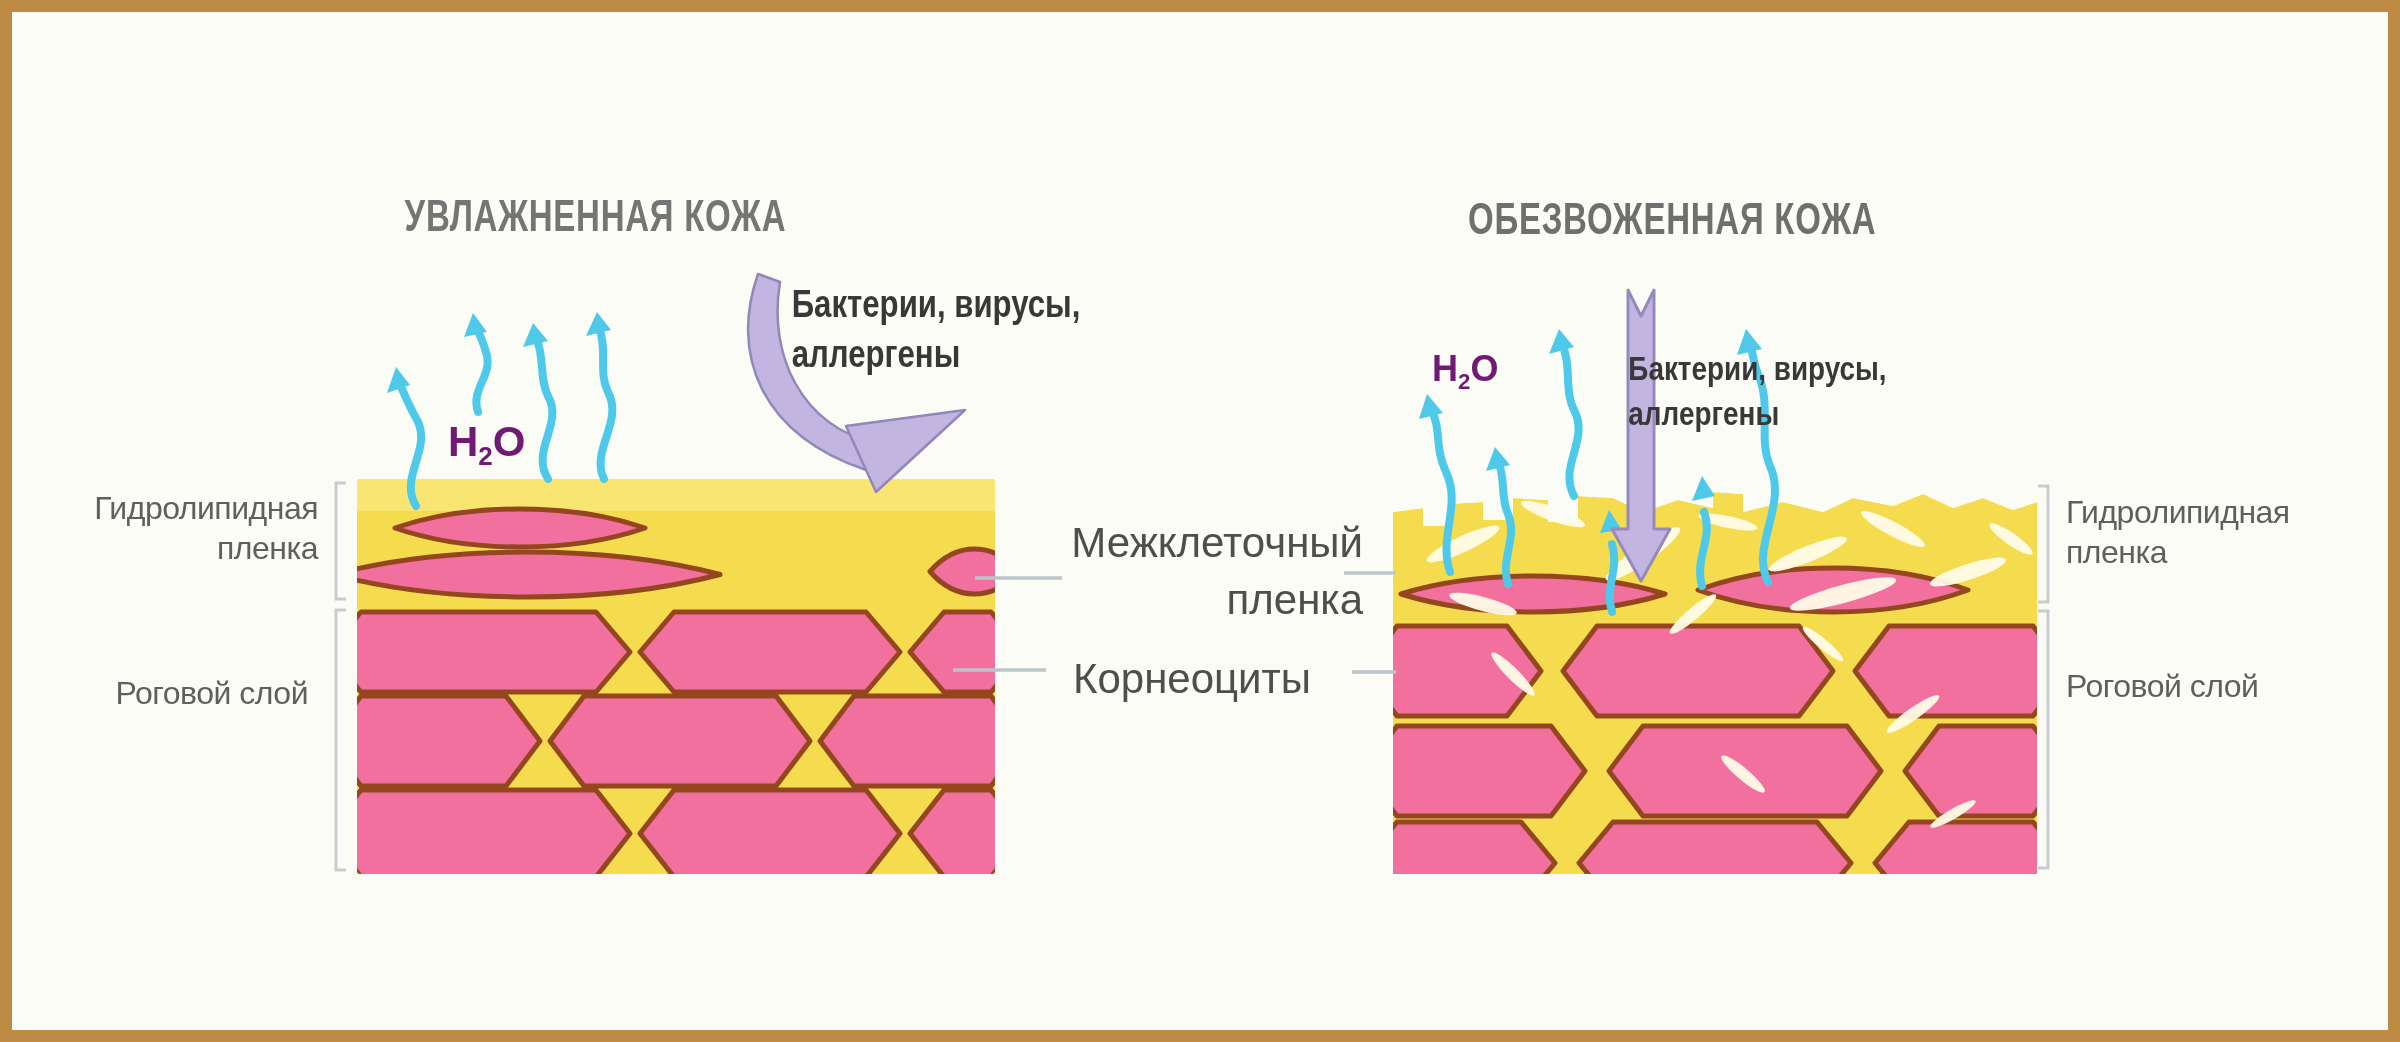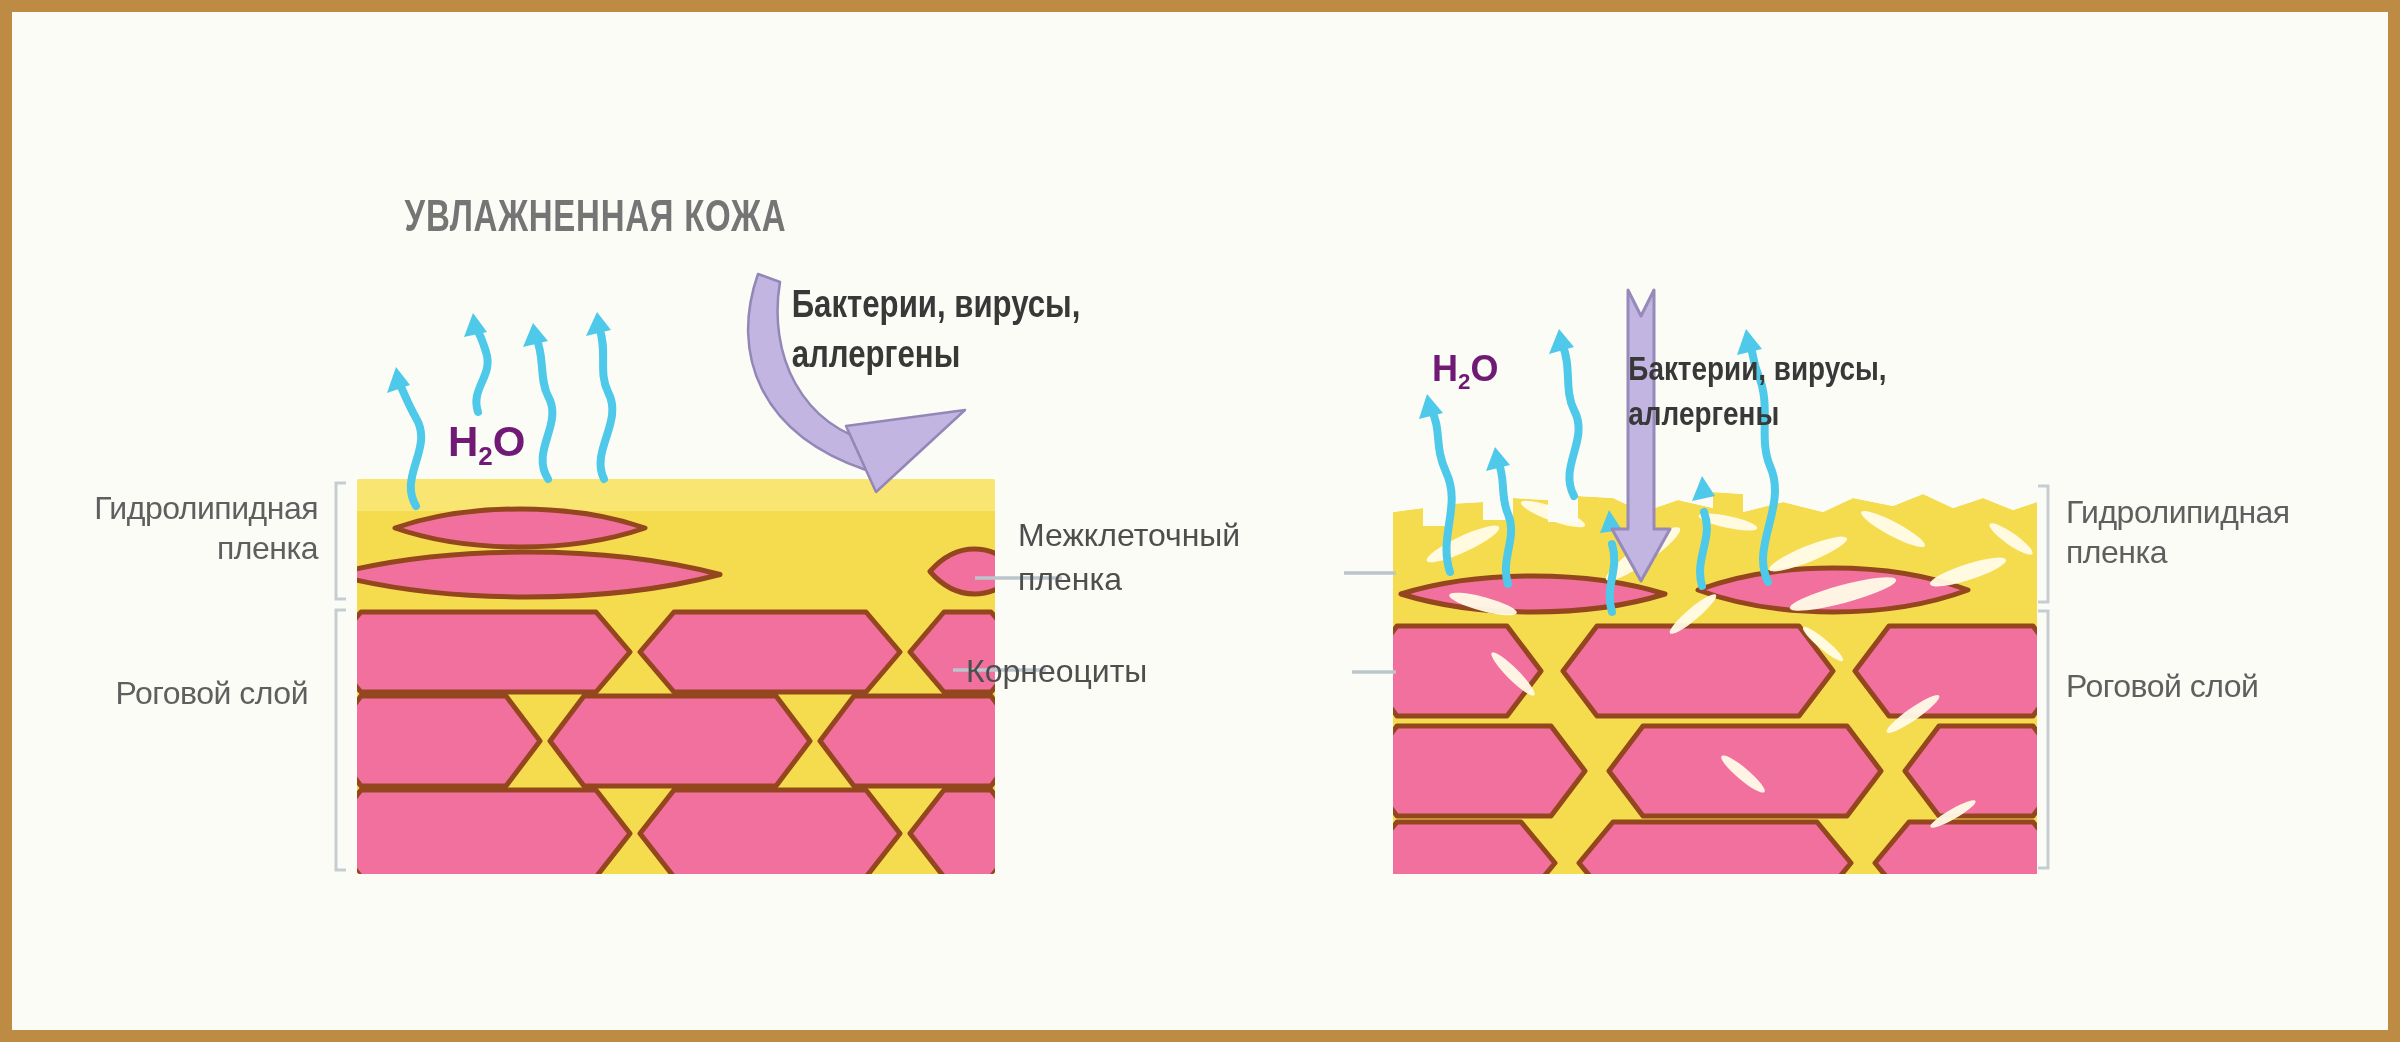--- a/index.html
+++ b/index.html
@@ -21,21 +21,21 @@
   }
   .title .cnd{display:inline-block;transform:scaleX(.75);transform-origin:center;}
   .threat{
     font-weight:bold;color:#383838;text-align:left;line-height:1.32;
   }
   .threat .cnd{display:inline-block;transform:scaleX(.82);transform-origin:center;}
   .side-label{
     font-size:32px;color:#5F5F5F;line-height:1.26;letter-spacing:-0.5px;
   }
   .center-label{
-    font-size:32px;color:#4E4E4E;text-align:left;line-height:1.36;
+    font-size:42px;color:#4E4E4E;text-align:right;line-height:1.36;
   }
   .h2o{color:#701a75;font-weight:600;}
   .h2o sub{font-size:62%;}
 </style>
 </head>
 <body>
 
 <div class="canvas">
  <div class="stage">
 
@@ -153,20 +153,23 @@
     </g>
     <g>
       <polygon points="1628,266 1641,292 1654,266 1654,505 1670,505 1641,557 1612,505 1628,505" fill="#C2B5E2" stroke="#958AB9" stroke-width="3" stroke-linejoin="round"></polygon>
     </g>
   </svg>
 
   <div class="lbl title" style="left:341px;top:167px;width:400px;">
     <span class="cnd">УВЛАЖНЕННАЯ КОЖА</span>
   </div>
 
+  <div class="lbl title" style="left:1400px;top:170px;width:405px;color:#6F6F6F;">
+    <span class="cnd">ОБЕЗВОЖЕННАЯ КОЖА</span>
+  </div>
 
   <div class="lbl h2o" style="left:448px;top:394px;font-size:42px;"><span>H</span><sub>2</sub><span>O</span></div>
 
   <div class="lbl h2o" style="left:1432px;top:324px;font-size:36px;"><span>H</span><sub>2</sub><span>O</span></div>
 
   <div class="lbl threat" style="left:760px;top:255px;width:390px;font-size:38px;">
     <span class="cnd">
       <span style="display:block;">Бактерии, вирусы,</span>
       <span style="display:block;">аллергены</span>
     </span>

